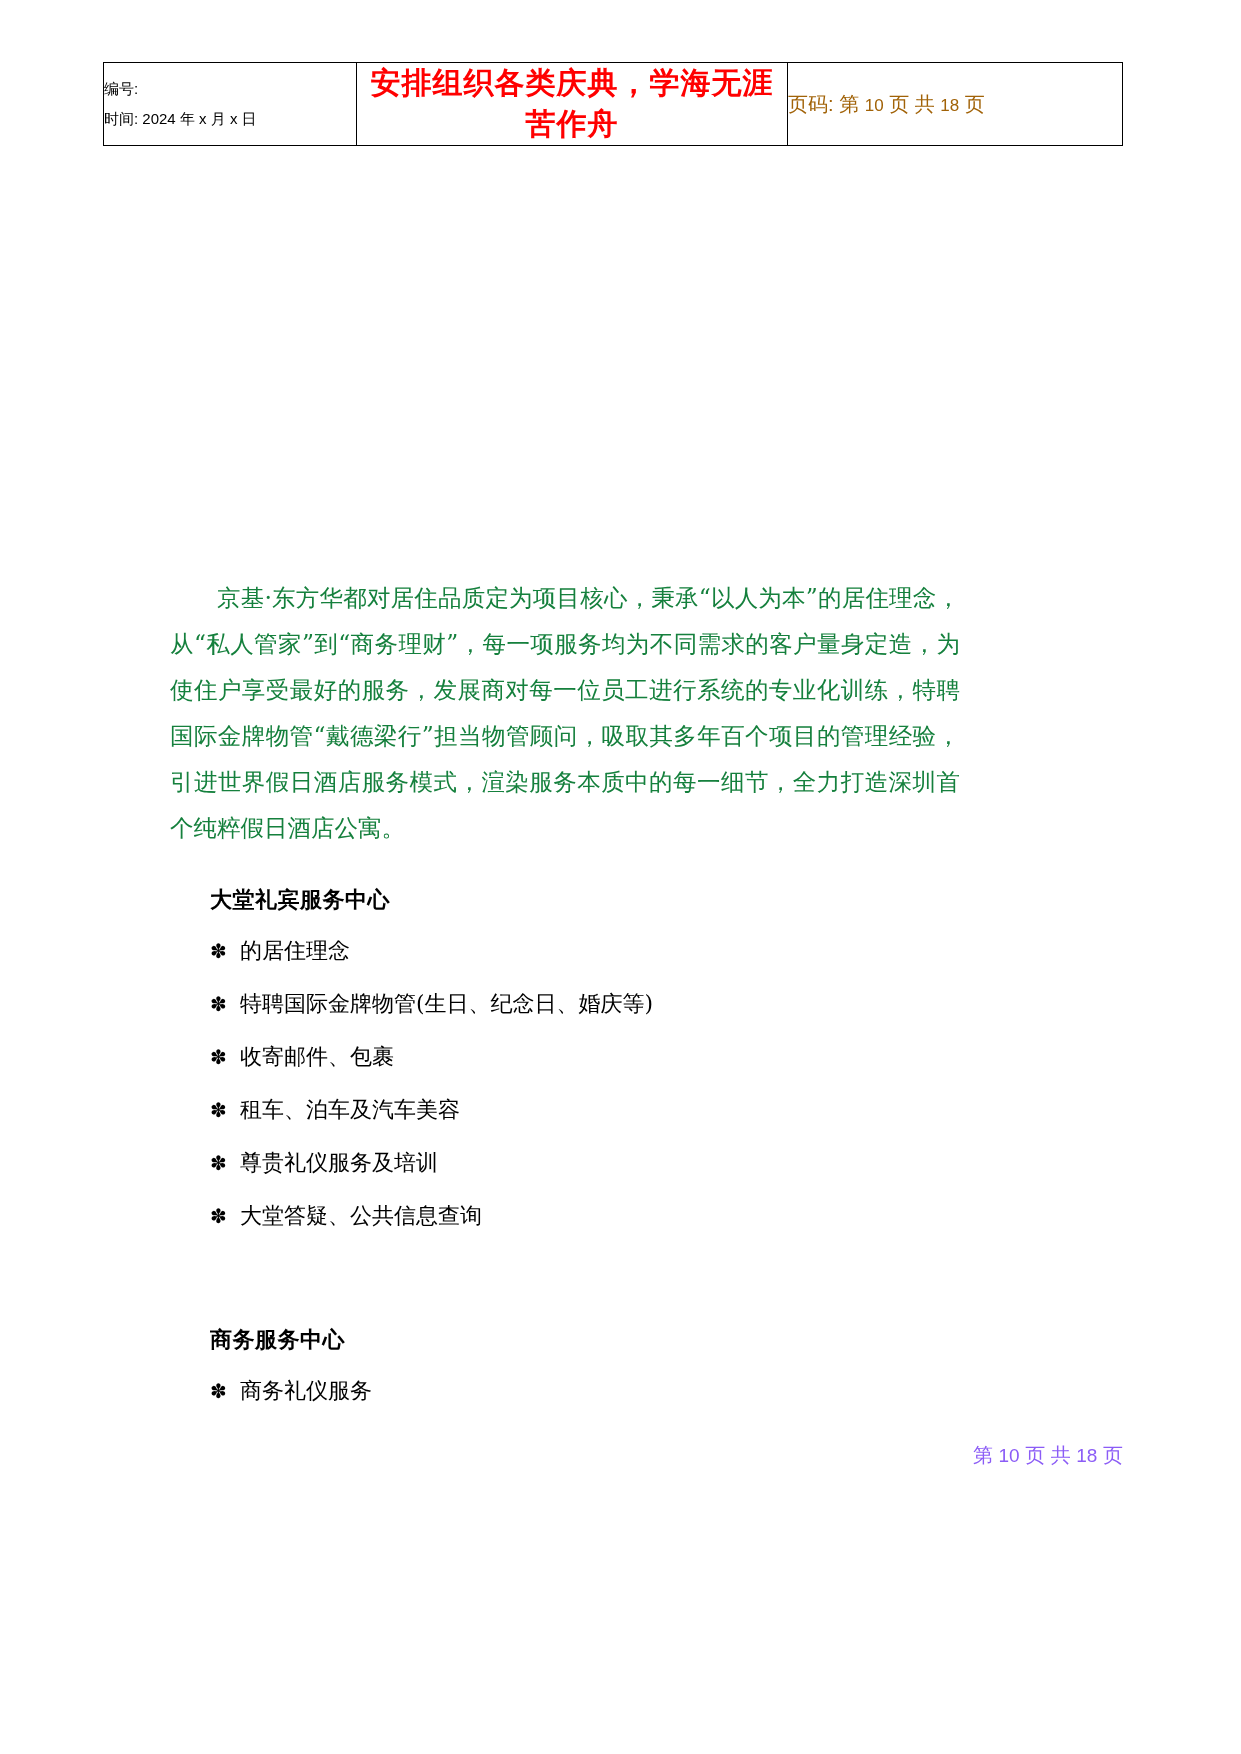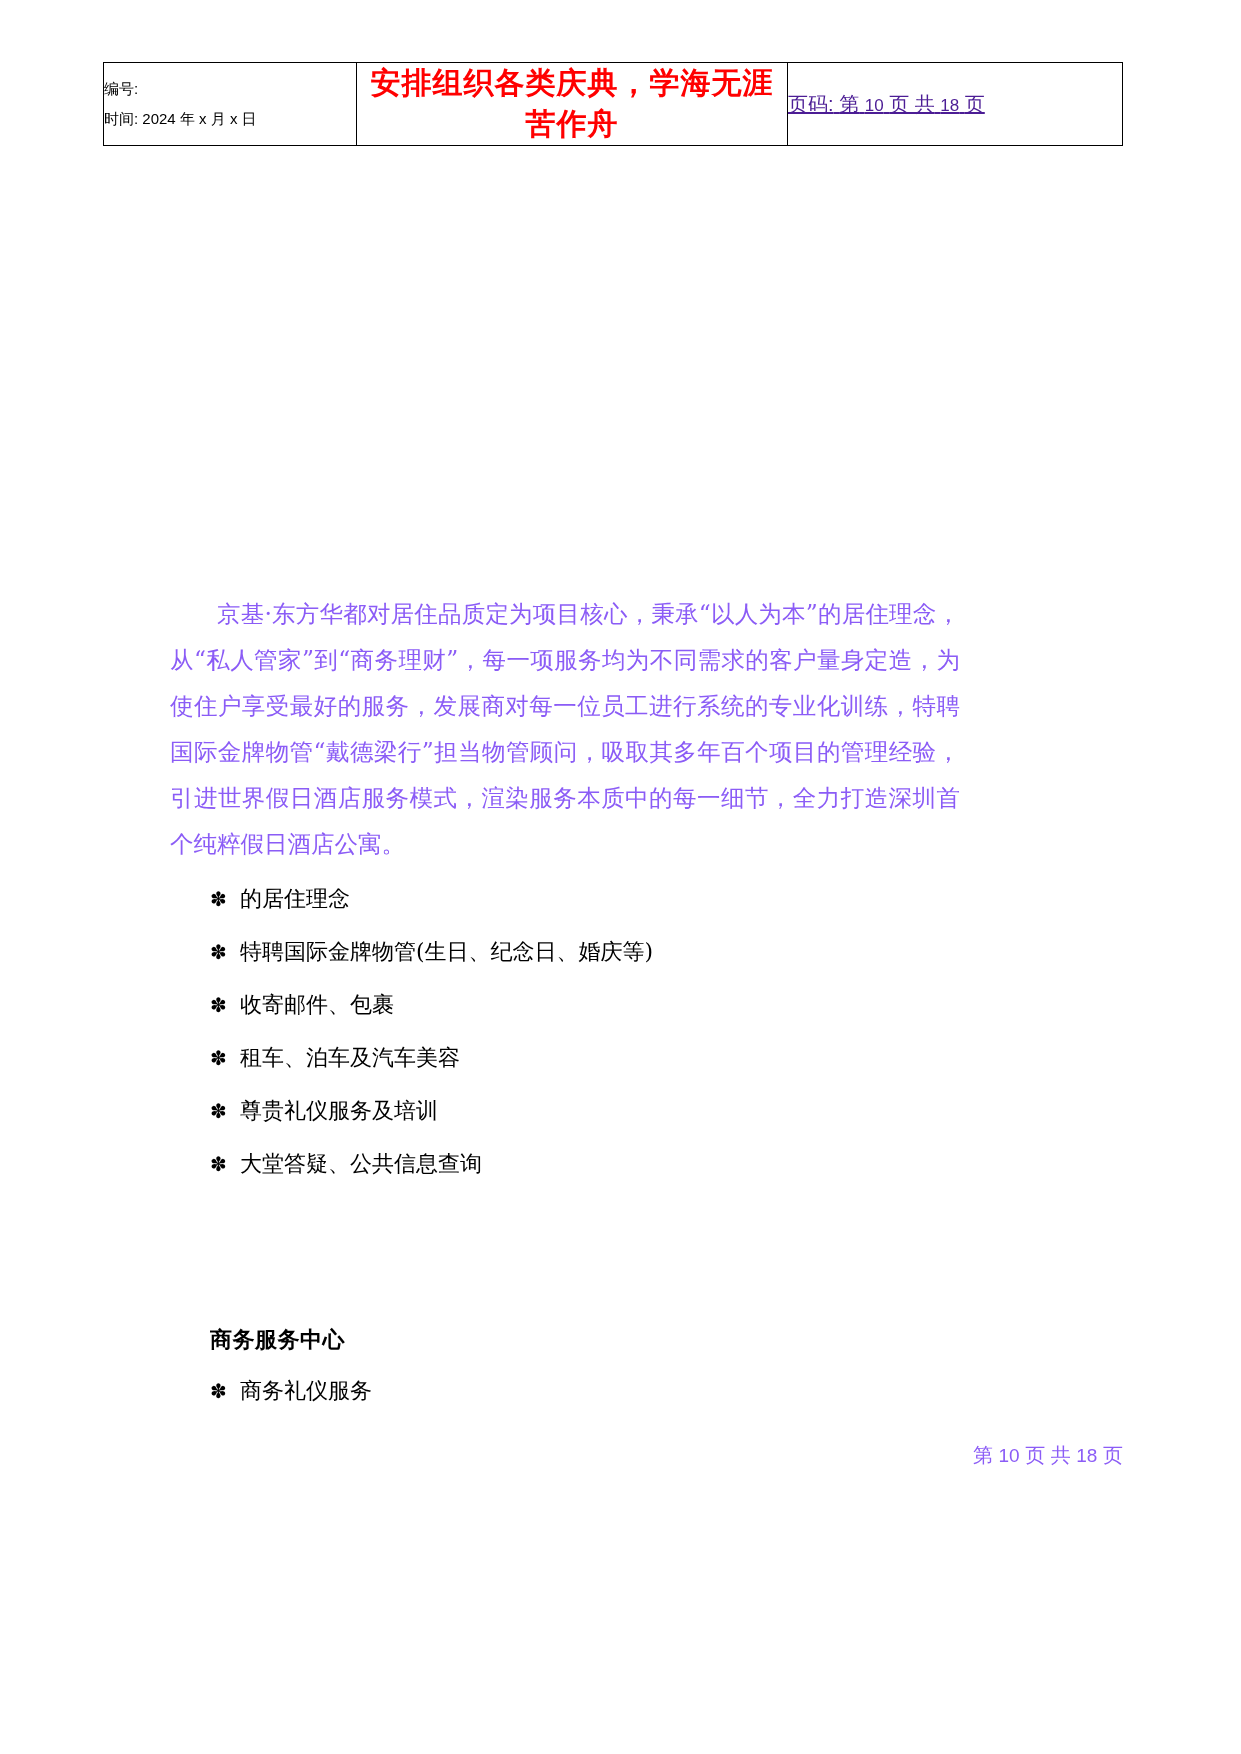--- a/index.html
+++ b/index.html
@@ -53,40 +53,39 @@
     font-size: 30px;
     font-weight: bold;
     color: #ff0000;
     letter-spacing: 1px;
     padding: 10px 0;
   }
   .hdr-right {
     padding-left: 18px;
     font-family: "Liberation Sans", sans-serif;
     font-size: 20px;
-    color: #4c1d95;
+    color: #a16207;
     white-space: nowrap;
-    text-decoration: underline;
   }
   .hdr-right .num {
     font-size: 17px;
   }
 
   
   .body-para {
     position: absolute;
     left: 170px;
-    top: 591px;
+    top: 575px;
     width: 790px;
     font-family: "DejaVu Serif", serif;
     font-size: 23.5px;
     line-height: 46px;
     text-align: justify;
     text-indent: 47px;
-    color: #8b5cf6;
+    color: #15803d;
   }
 
   .section {
     position: absolute;
     left: 170px;
     width: 820px;
   }
   .section-title {
     font-family: "DejaVu Sans", sans-serif;
     font-size: 22px;
@@ -157,20 +156,21 @@
         <span class="num">18</span>
         <span>页</span>
       </td>
     </tr>
   </tbody>
     </table>
 
   <div class="body-para">京基·东方华都对居住品质定为项目核心，秉承“以人为本”的居住理念，从“私人管家”到“商务理财”，每一项服务均为不同需求的客户量身定造，为使住户享受最好的服务，发展商对每一位员工进行系统的专业化训练，特聘国际金牌物管“戴德梁行”担当物管顾问，吸取其多年百个项目的管理经验，引进世界假日酒店服务模式，渲染服务本质中的每一细节，全力打造深圳首个纯粹假日酒店公寓。</div>
 
   <div class="section sec-lobby">
+    <h2 class="section-title">大堂礼宾服务中心</h2>
     <ul class="bullets">
       <li>
         <span class="bullet">✽</span>
         <span class="txt">的居住理念</span>
       </li>
       <li>
         <span class="bullet">✽</span>
         <span class="txt">特聘国际金牌物管(生日、纪念日、婚庆等)</span>
       </li>
       <li>

